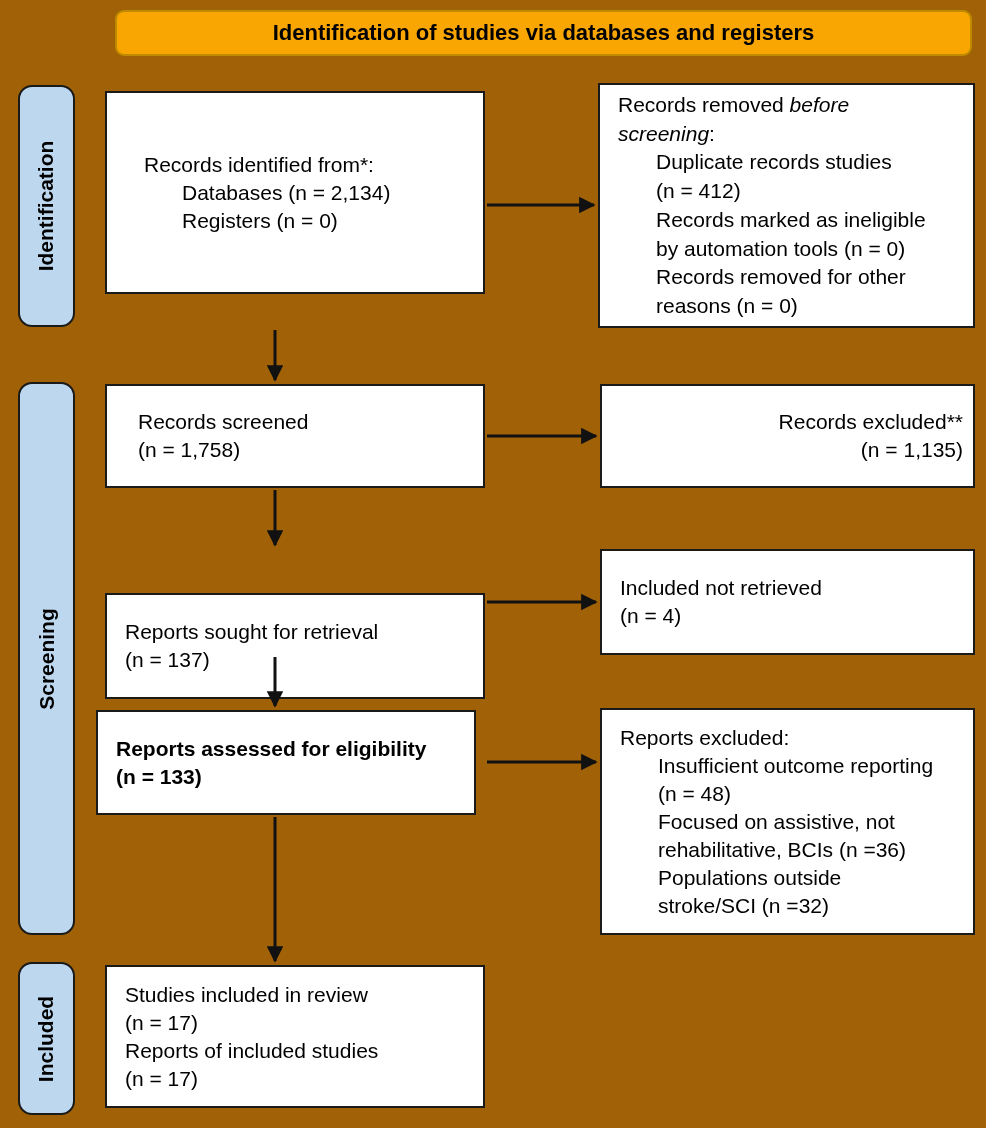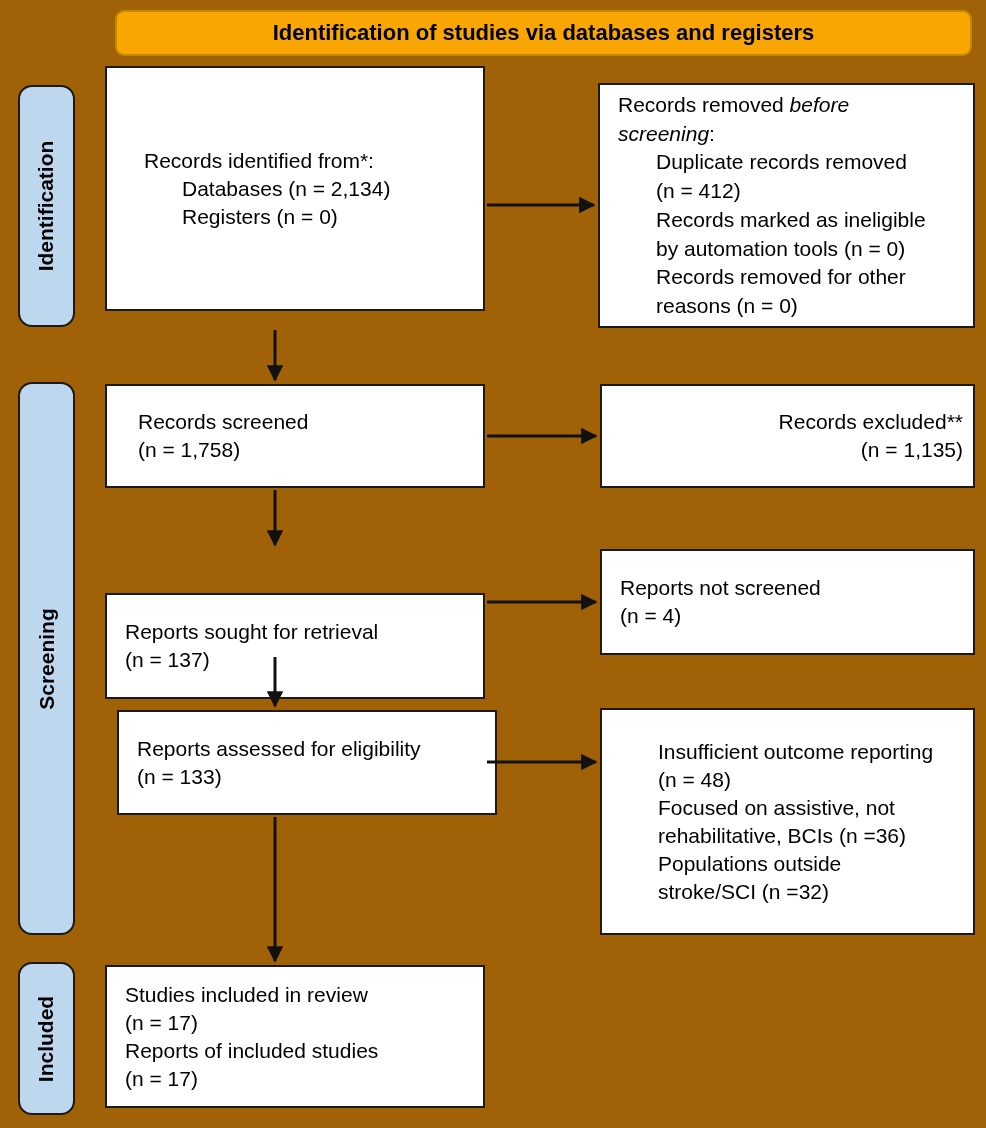--- a/index.html
+++ b/index.html
@@ -36,27 +36,27 @@
     position:absolute; background:#fff;
     border:2.5px solid var(--box-border,#1a1a1a);
     box-sizing:border-box;
     display:flex; flex-direction:column; justify-content:center;
     font-size:21px; line-height:28px;
     padding:6px 10px 6px 18px;
   }
   .box .line { white-space:nowrap; }
   .box .line.indent { padding-left:38px; }
   .it { font-style:italic; }
-  #box-records-identified    { left:105px; top:66px;  width:380px; height:245px;padding-left:37px; }
+  #box-records-identified    { left:105px; top:91px;  width:380px; height:203px;padding-left:37px; }
   #box-records-removed       { left:598px; top:83px;  width:377px; height:245px;justify-content:space-between; }
   #box-records-screened      { left:105px; top:384px; width:380px; height:104px;padding-left:31px; }
   #box-records-excluded      { left:600px; top:384px; width:375px; height:104px;align-items:flex-end; }
   #box-reports-sought        { left:105px; top:549px; width:380px; height:106px;margin-top:44px; }
   #box-reports-not-retrieved { left:600px; top:549px; width:375px; height:106px; }
-  #box-reports-assessed      { left:117px; top:710px; width:380px; height:105px; }
+  #box-reports-assessed      { left:96px; top:710px; width:380px; height:105px;font-weight:bold; }
   #box-reports-excluded      { left:600px; top:708px; width:375px; height:227px; }
   #box-studies-included      { left:105px; top:965px; width:380px; height:143px; }
   .arrows { position:absolute; left:0; top:0; width:986px; height:1128px; pointer-events:none; }
 </style>
 </head>
 <body>
 
 <div class="canvas">
 
   <div class="banner">
@@ -74,48 +74,49 @@
   </div>
 
   <div class="box" id="box-records-identified">
       <div class="line"><span>Records identified from*:</span></div>
       <div class="line indent"><span>Databases (n = 2,134)</span></div>
       <div class="line indent"><span>Registers (n = 0)</span></div>
     </div>
   <div class="box" id="box-records-removed">
       <div class="line"><span>Records removed </span><span class="it">before</span></div>
       <div class="line"><span class="it">screening</span><span>:</span></div>
-      <div class="line indent"><span>Duplicate records removed</span></div>
+      <div class="line indent"><span>Duplicate records studies</span></div>
       <div class="line indent"><span>(n = 412)</span></div>
       <div class="line indent"><span>Records marked as ineligible</span></div>
       <div class="line indent"><span>by automation tools (n = 0)</span></div>
       <div class="line indent"><span>Records removed for other</span></div>
       <div class="line indent"><span>reasons (n = 0)</span></div>
     </div>
   <div class="box" id="box-records-screened">
       <div class="line"><span>Records screened</span></div>
       <div class="line"><span>(n = 1,758)</span></div>
     </div>
   <div class="box" id="box-records-excluded">
       <div class="line"><span>Records excluded**</span></div>
       <div class="line"><span>(n = 1,135)</span></div>
     </div>
   <div class="box" id="box-reports-sought">
       <div class="line"><span>Reports sought for retrieval</span></div>
       <div class="line"><span>(n = 137)</span></div>
     </div>
   <div class="box" id="box-reports-not-retrieved">
-      <div class="line"><span>Reports not screened</span></div>
+      <div class="line"><span>Included not retrieved</span></div>
       <div class="line"><span>(n = 4)</span></div>
     </div>
   <div class="box" id="box-reports-assessed">
       <div class="line"><span>Reports assessed for eligibility</span></div>
       <div class="line"><span>(n = 133)</span></div>
     </div>
   <div class="box" id="box-reports-excluded">
+      <div class="line"><span>Reports excluded:</span></div>
       <div class="line indent"><span>Insufficient outcome reporting</span></div>
       <div class="line indent"><span>(n = 48)</span></div>
       <div class="line indent"><span>Focused on assistive, not</span></div>
       <div class="line indent"><span>rehabilitative, BCIs (n =36)</span></div>
       <div class="line indent"><span>Populations outside</span></div>
       <div class="line indent"><span>stroke/SCI (n =32)</span></div>
     </div>
   <div class="box" id="box-studies-included">
       <div class="line"><span>Studies included in review</span></div>
       <div class="line"><span>(n = 17)</span></div>

